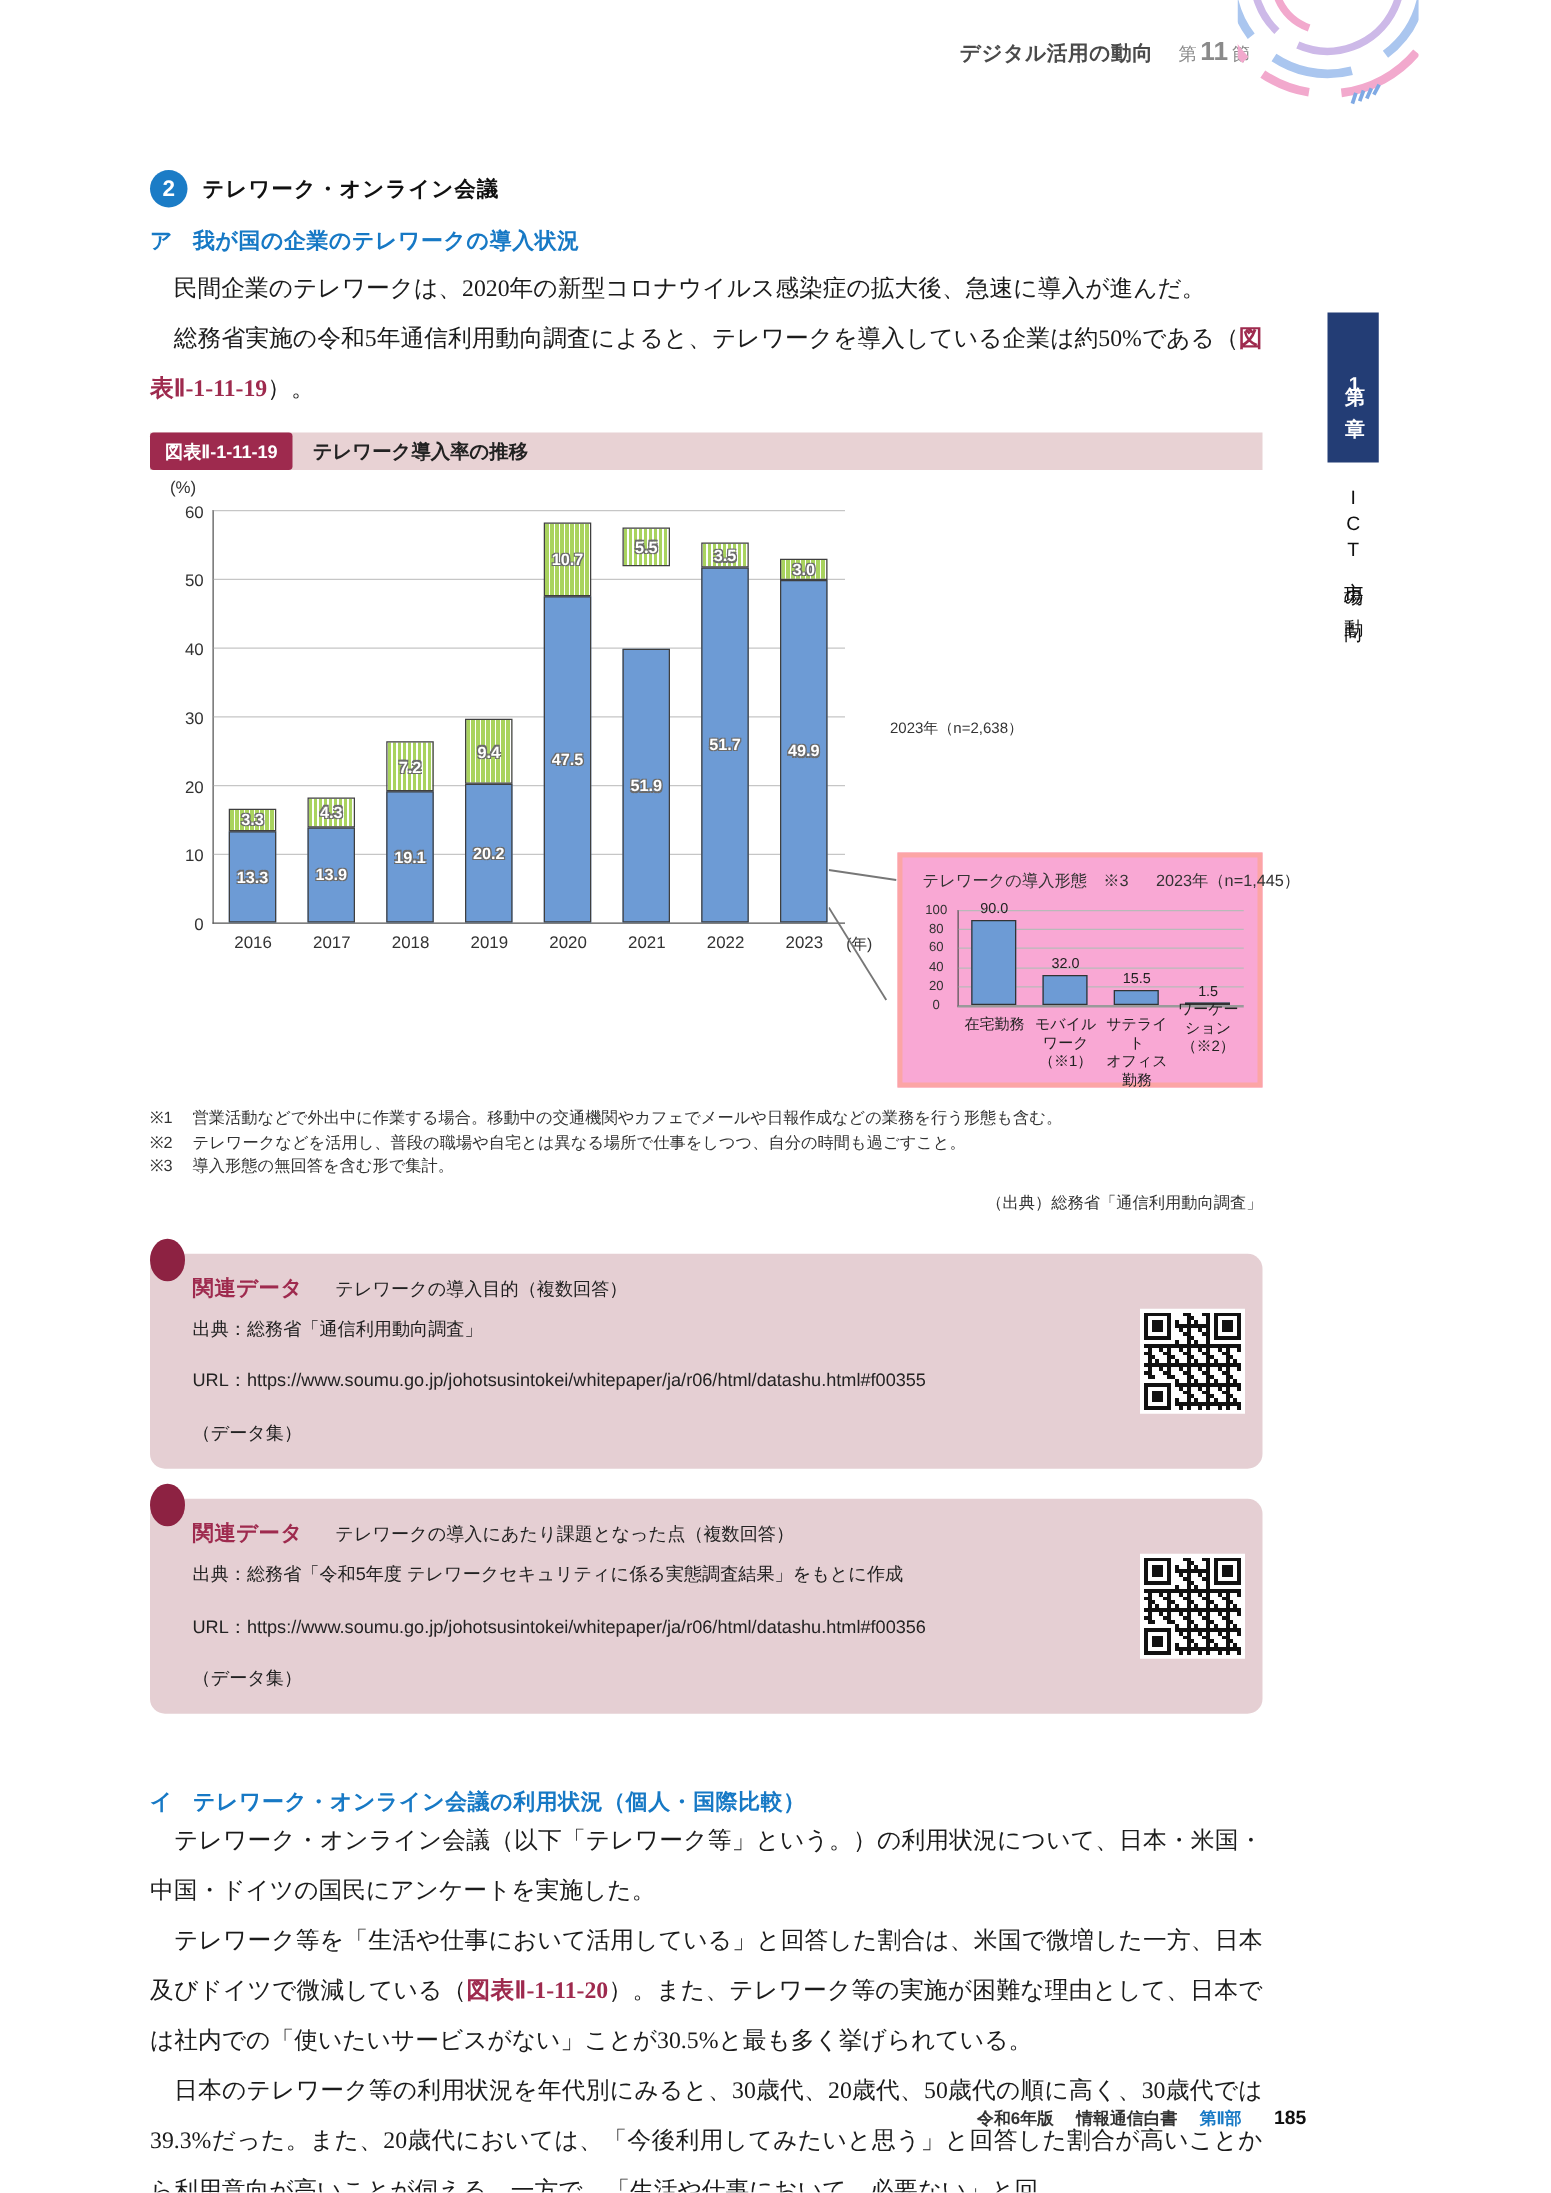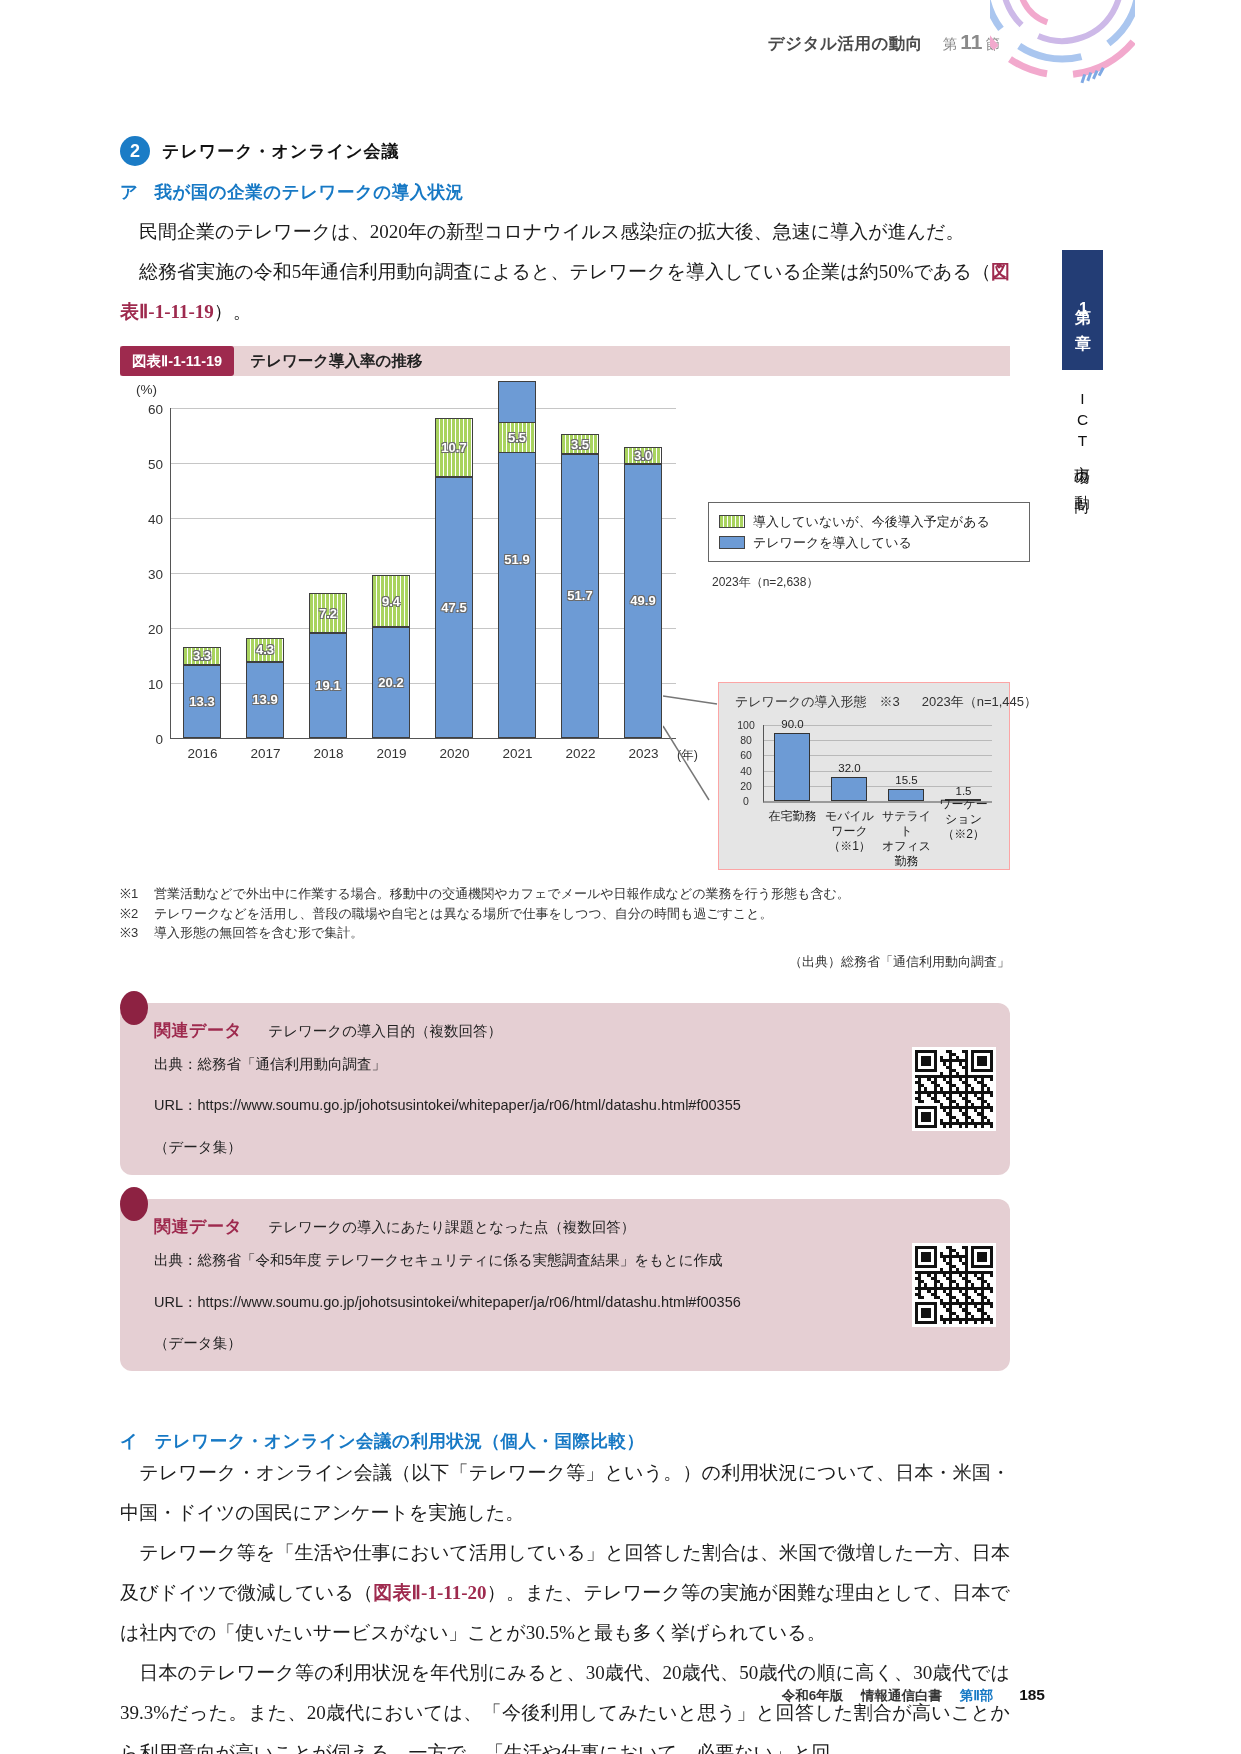--- a/index.html
+++ b/index.html
@@ -62,21 +62,21 @@
   .legend{position:absolute;left:588px;top:120px;width:300px;border:1px solid #666;background:#fff;
           padding:8px 10px;font-size:13px;color:#222;}
   .lrow{display:flex;align-items:center;gap:8px;line-height:21px;}
   .sw{width:26px;height:13px;box-sizing:border-box;display:inline-block;flex:none;}
   .sw-green{background:repeating-linear-gradient(90deg,#a9d35f 0px,#a9d35f 3px,#ffffff 3px,#ffffff 4px);border:1px solid #444;}
   .sw-blue{background:#6d9bd5;border:1px solid #444;}
   .nnote{position:absolute;left:592px;top:192px;font-size:12px;color:#333;}
 
   .callout{position:absolute;left:543px;top:300px;}
 
-  .inset{position:absolute;left:598px;top:300px;width:292px;height:188px;background:#e5e5e5;border:1px solid #fca5a5;box-sizing:border-box;}
+  .inset{position:absolute;left:598px;top:300px;width:292px;height:188px;background:#f9a8d4;border:4px solid #fca5a5;box-sizing:border-box;}
   .inset-head{display:flex;gap:22px;padding:10px 8px 0 16px;font-size:13px;color:#333;white-space:nowrap;}
   .inset-plot{position:relative;margin:14px 0 0 44px;width:228px;height:76px;
               border-left:1px solid #555;border-bottom:2px solid #9a9a9a;}
   .grid2{position:absolute;left:0;right:0;height:1px;background:#b9b9b9;}
   .ytick2{position:absolute;left:-30px;width:24px;text-align:center;font-size:10.5px;color:#333;line-height:10px;}
   .inset-bar{position:absolute;box-sizing:border-box;background:#6d9bd5;border:1px solid #333;}
   .inset-val{position:absolute;text-align:center;font-size:11.5px;color:#222;}
   .inset-cat{position:absolute;text-align:center;font-size:12px;color:#222;line-height:15px;}
 
   .fig-notes{margin-top:10px;}
@@ -200,21 +200,21 @@
               <div class="bar-label">9.4</div>
             </div>
             <div class="xtick" style="left: 189px; top: 338px; width: 63px;">2019</div>
             <div class="seg seg-blue" style="left: 264px; bottom: 0px; width: 38px; height: 261.25px;">
               <div class="bar-label">47.5</div>
             </div>
             <div class="seg seg-green" style="left: 264px; bottom: 261.25px; width: 38px; height: 58.85px;">
               <div class="bar-label">10.7</div>
             </div>
             <div class="xtick" style="left: 252px; top: 338px; width: 63px;">2020</div>
-            <div class="seg seg-blue" style="left: 327px; bottom: 0px; width: 38px; height: 357px;">
+            <div class="seg seg-blue" style="left: 327px; bottom: 0px; width: 38px; height: 219px;">
               <div class="bar-label">51.9</div>
             </div>
             <div class="seg seg-green" style="left: 327px; bottom: 285.45px; width: 38px; height: 30.25px;">
               <div class="bar-label">5.5</div>
             </div>
             <div class="xtick" style="left: 315px; top: 338px; width: 63px;">2021</div>
             <div class="seg seg-blue" style="left: 390px; bottom: 0px; width: 38px; height: 284.35px;">
               <div class="bar-label">51.7</div>
             </div>
             <div class="seg seg-green" style="left: 390px; bottom: 284.35px; width: 38px; height: 19.25px;">
@@ -224,30 +224,20 @@
             <div class="seg seg-blue" style="left: 453px; bottom: 0px; width: 38px; height: 274.45px;">
               <div class="bar-label">49.9</div>
             </div>
             <div class="seg seg-green" style="left: 453px; bottom: 274.45px; width: 38px; height: 16.5px;">
               <div class="bar-label">3.0</div>
             </div>
             <div class="xtick" style="left: 441px; top: 338px; width: 63px;">2023</div>
             <div class="xsuffix" style="left: 506px; top: 339px;">(年)</div>
           </div>
 
-        <div class="legend">
-          <div class="lrow">
-            <span class="sw sw-green"></span>
-            <span>導入していないが、今後導入予定がある</span>
-          </div>
-          <div class="lrow">
-            <span class="sw sw-blue"></span>
-            <span>テレワークを導入している</span>
-          </div>
-        </div>
         <div class="nnote">2023年（n=2,638）</div>
 
         <svg class="callout" width="56" height="120" viewBox="0 0 56 120" xmlns="http://www.w3.org/2000/svg">
           <path d="M0 14 L54 22" fill="none" stroke="#777" stroke-width="1.5"></path>
           <path d="M0 44 L46 118" fill="none" stroke="#777" stroke-width="1.5"></path>
         </svg>
 
         <div class="inset">
           <div class="inset-head">
             <span>テレワークの導入形態　※3</span>

